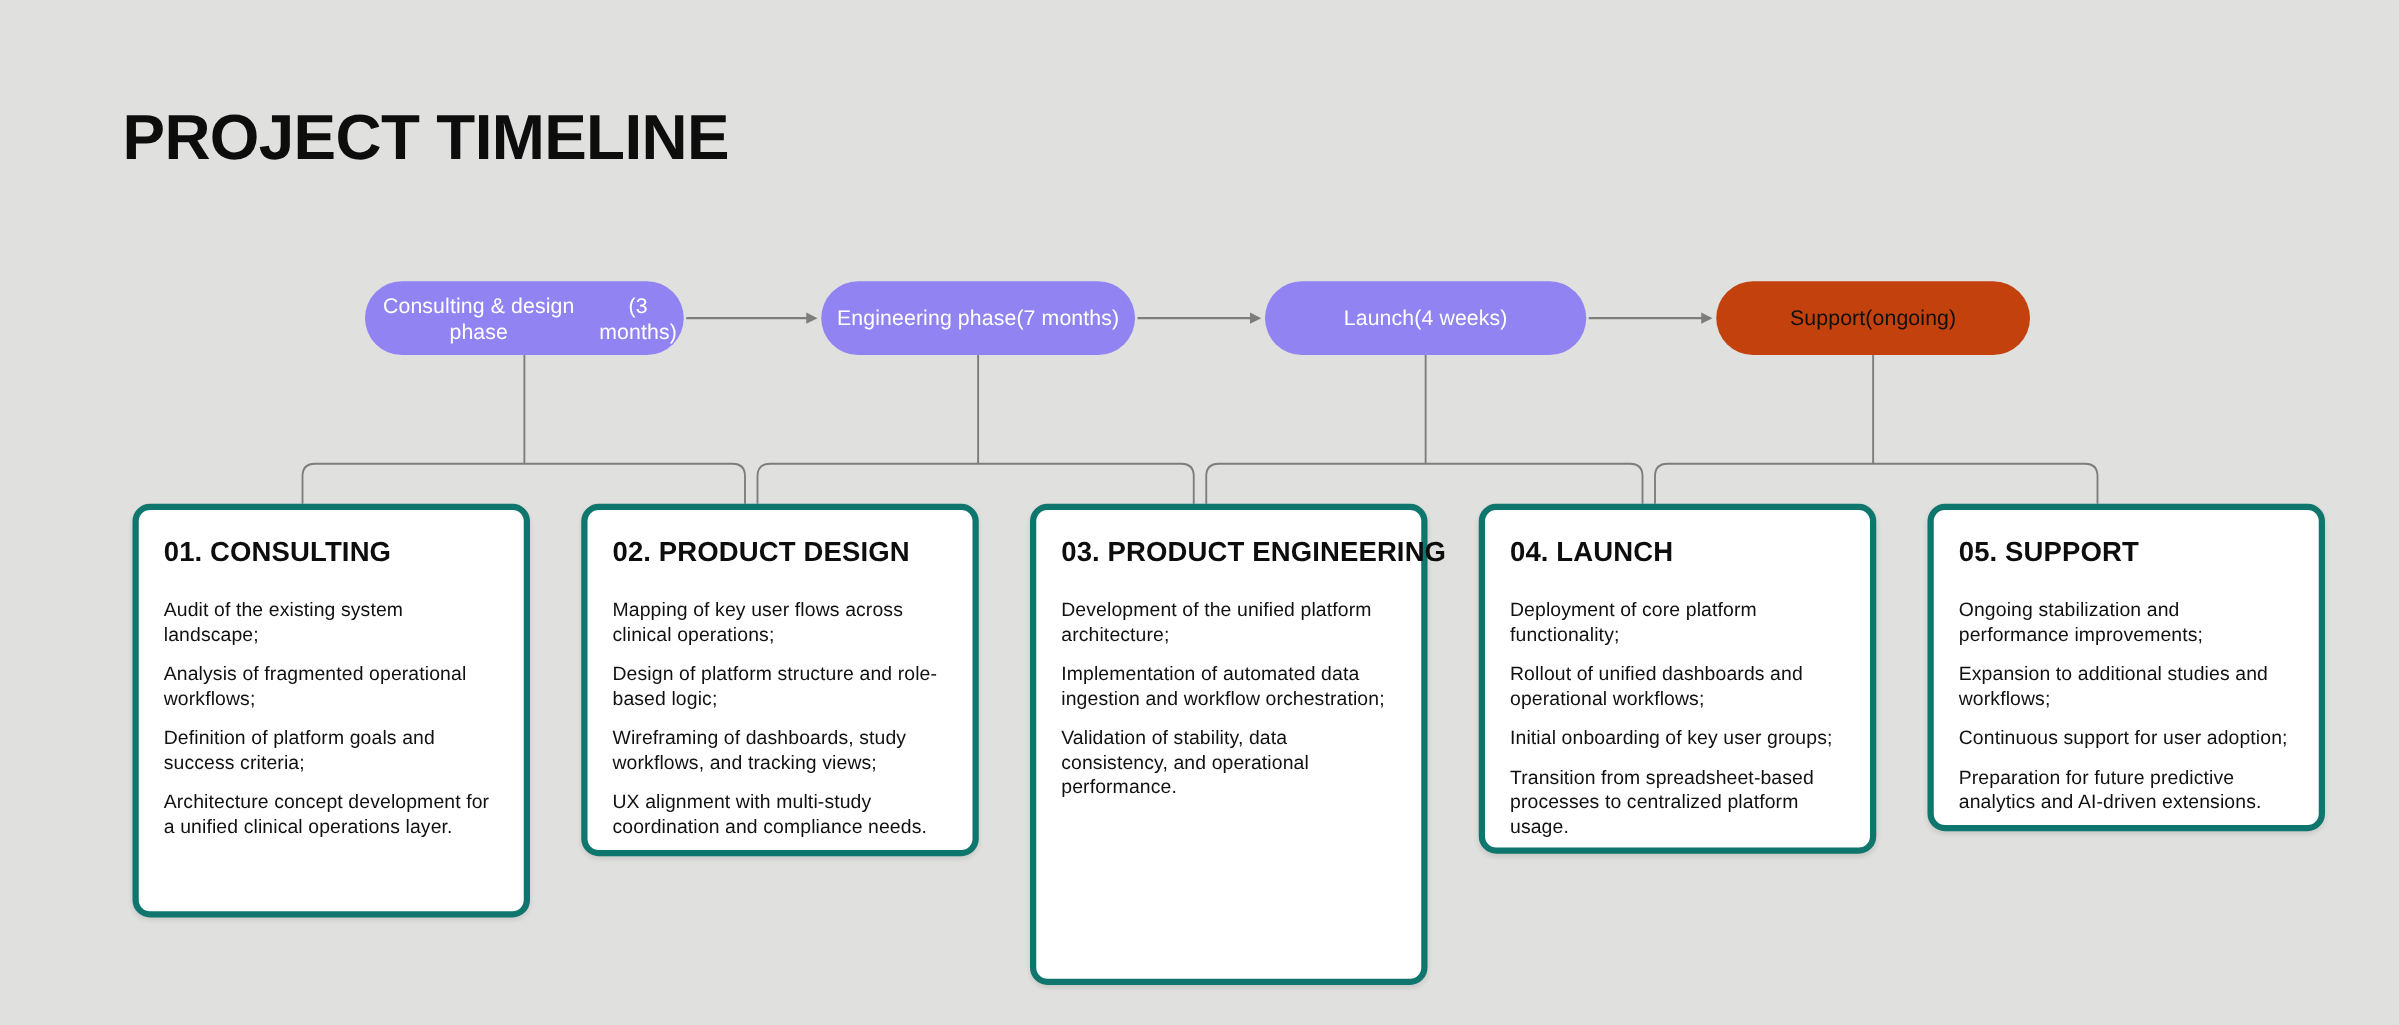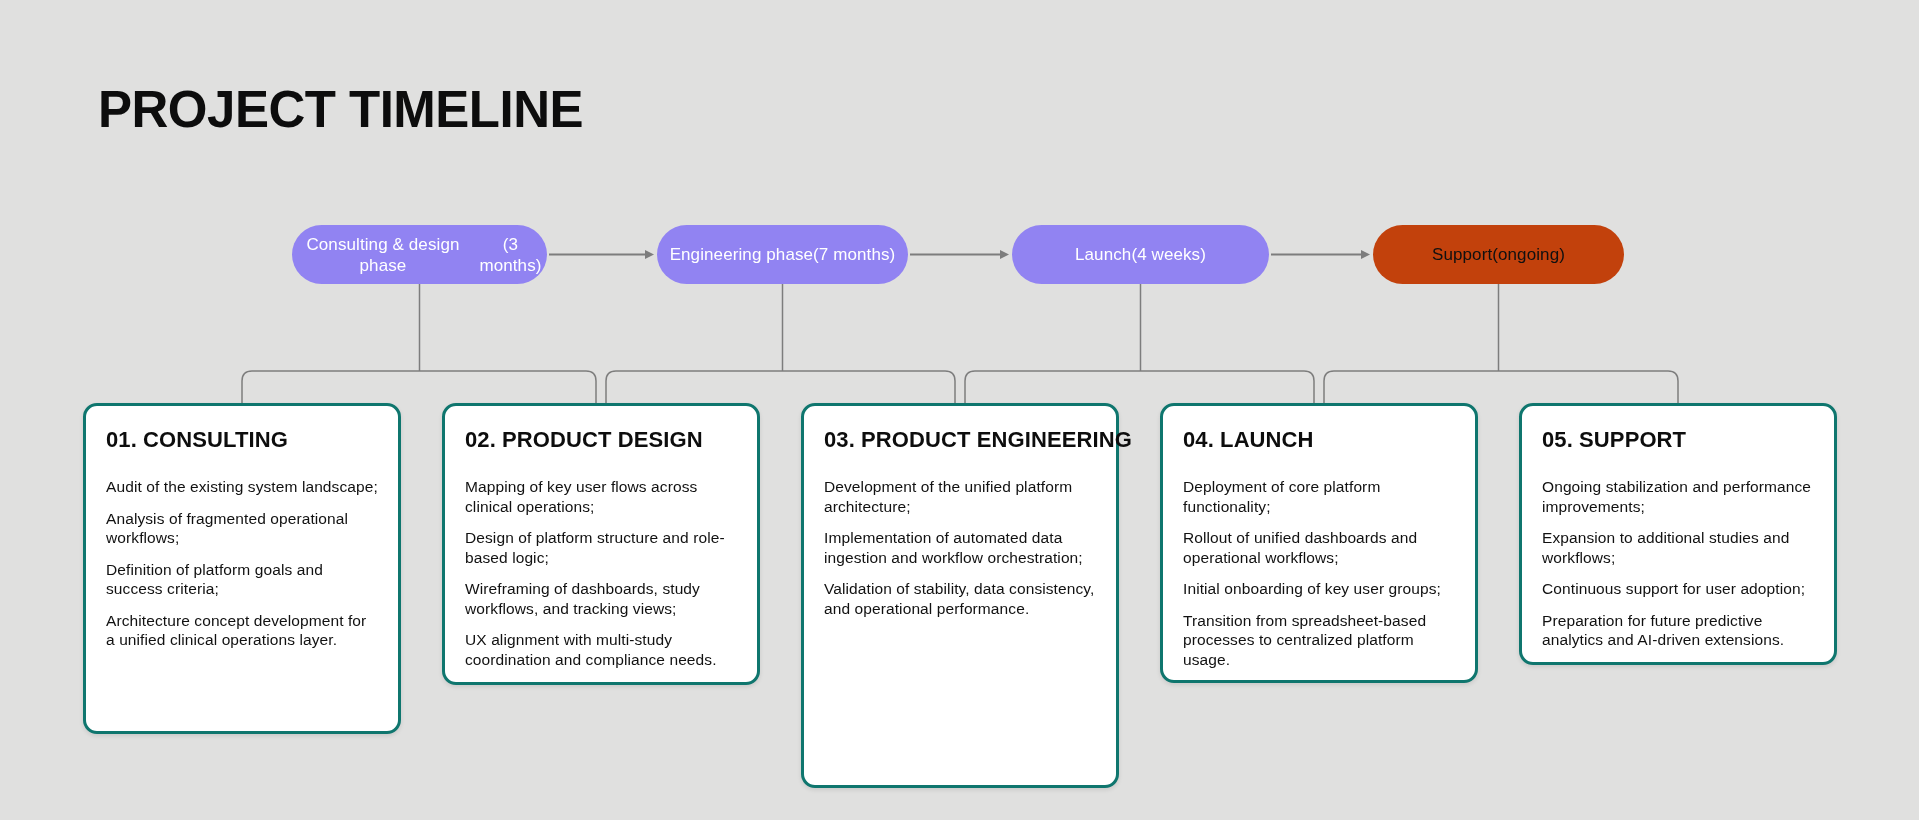--- a/index.html
+++ b/index.html
@@ -22,23 +22,24 @@
     text-align:center;line-height:21px;font-size:17px;letter-spacing:0.1px;
   }
   .pill span{display:block;}
   .pill.purple{background:#9183f2;color:#ffffff;}
   .pill.lime{background:#c2410c;color:#101010;}
   
   svg.connectors{position:absolute;left:0;top:0;pointer-events:none;}
   
   .card{
     position:absolute;top:403px;width:318px;box-sizing:border-box;
-    background:#ffffff;border:3px solid #0f766e;border-radius:14px;
+    background:#ffffff;border:5px solid #0f766e;border-radius:14px;
     padding:21px 20px 0 20px;
     box-shadow:0 2px 4px rgba(0,0,0,0.10);
+    margin-left:23px;
   }
   .card h2{
     margin:0 0 24px 0;font-size:22px;font-weight:700;letter-spacing:0.1px;
     color:#0d0d0d;white-space:nowrap;
   }
   .card p{
     margin:0 0 12px 0;font-size:15.5px;line-height:19.5px;letter-spacing:0.1px;
     color:#111111;
   }
 </style>

